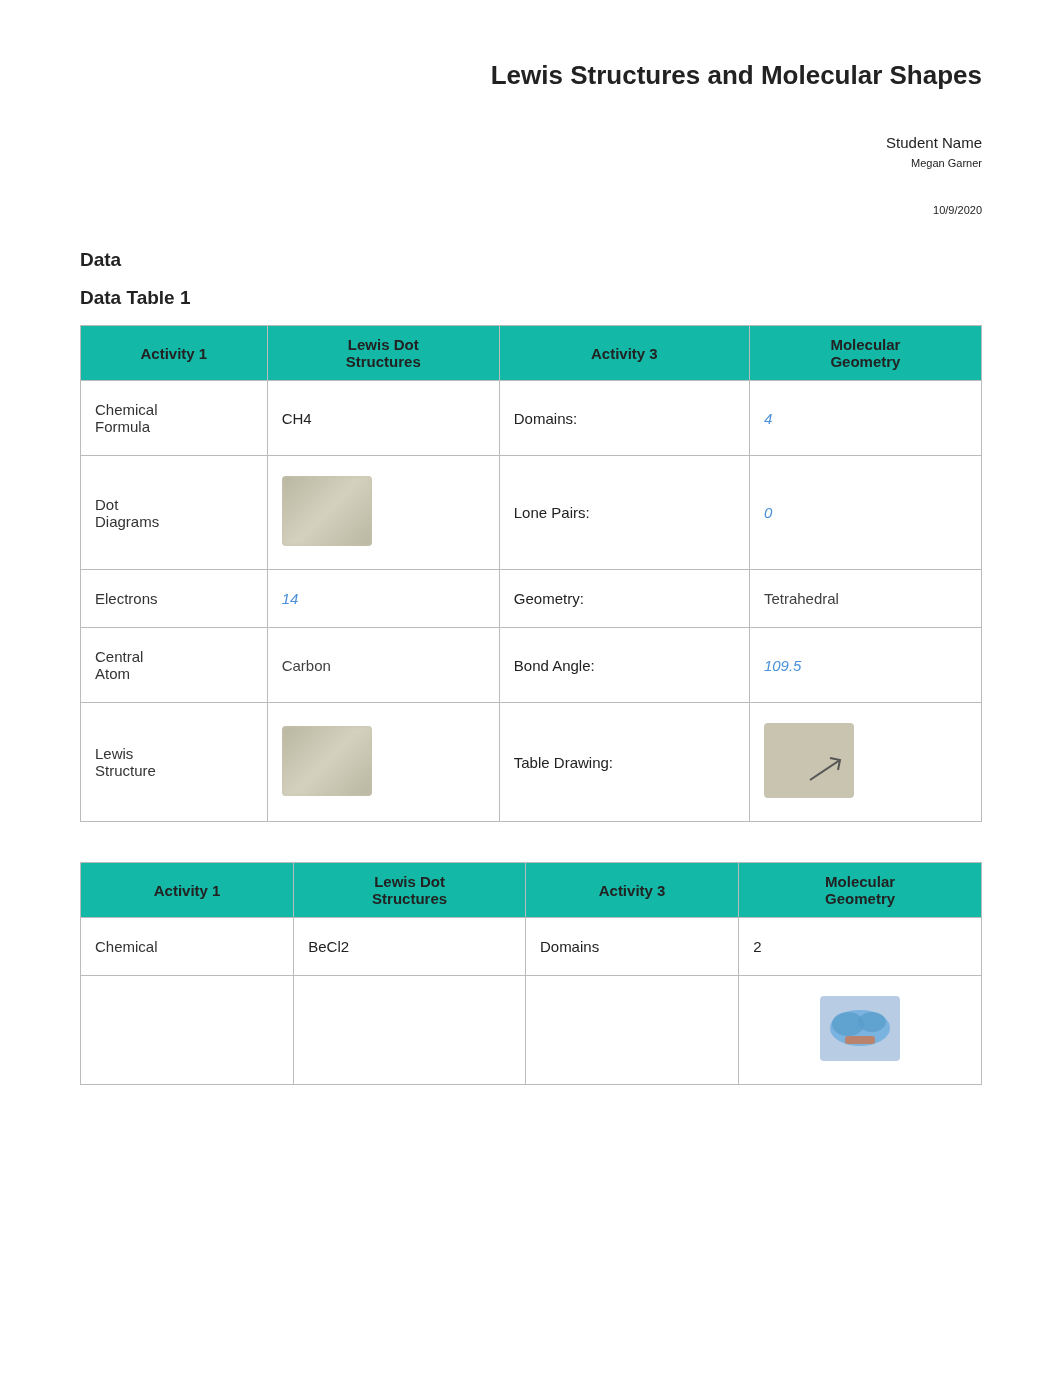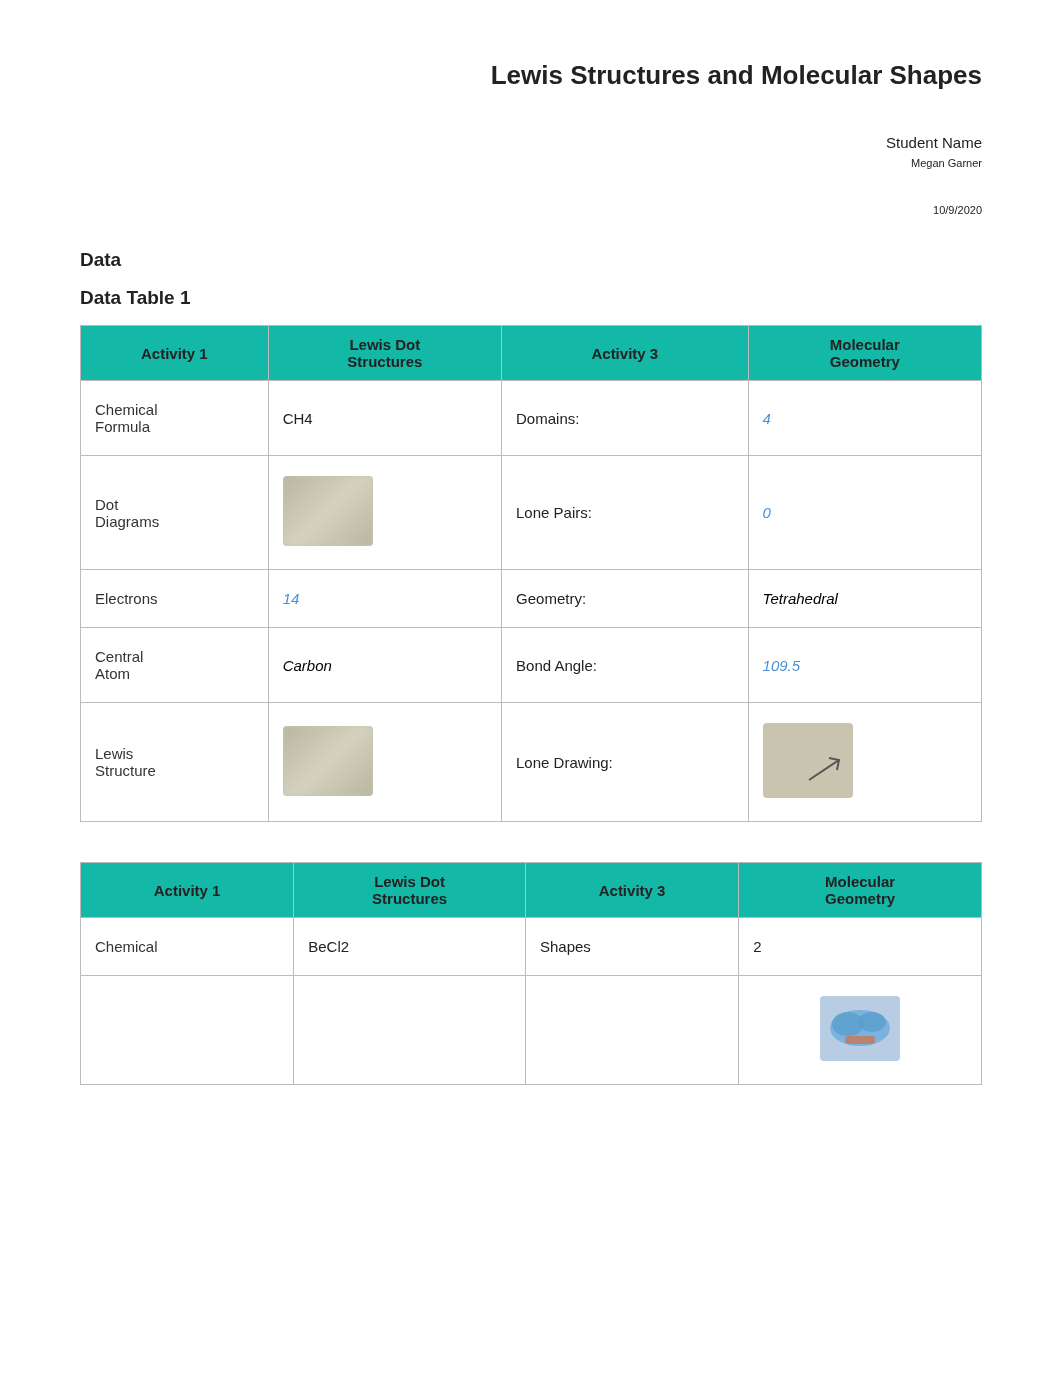--- a/index.html
+++ b/index.html
@@ -60,22 +60,21 @@
       font-size: 15px;
       padding: 20px 14px;
       border: 1.5px solid #bbb;
       vertical-align: middle;
     }
     .italic-blue {
       color: #4a90d9;
       font-style: italic;
     }
     .italic-teal {
-      color: #000000;
-      font-style: italic;
+      color: #404040;
     }
     .img-placeholder {
       width: 90px;
       height: 70px;
       background: #c8c4b0;
       border-radius: 4px;
       display: inline-block;
       position: relative;
       overflow: hidden;
     }
@@ -181,21 +180,21 @@
       <td class="italic-teal">Carbon</td>
       <td>Bond Angle:</td>
       <td class="italic-blue">109.5</td>
     </tr>
 
     <tr>
       <td class="row-label">Lewis<br>Structure</td>
       <td>
         <div class="img-placeholder"></div>
       </td>
-      <td>Lone Drawing:</td>
+      <td>Table Drawing:</td>
       <td>
         <div class="img-drawing-arrow">
           <svg width="50" height="40" viewBox="0 0 50 40">
             <line x1="10" y1="30" x2="40" y2="10" stroke="#555" stroke-width="2"></line>
             <polyline points="30,8 40,10 38,20" fill="none" stroke="#555" stroke-width="2"></polyline>
           </svg>
         </div>
       </td>
     </tr>
   </tbody>
@@ -208,21 +207,21 @@
       <th>Lewis Dot<br>Structures</th>
       <th>Activity 3</th>
       <th>Molecular<br>Geometry</th>
     </tr>
   </thead>
   <tbody>
 
     <tr>
       <td class="row-label">Chemical</td>
       <td>BeCl2</td>
-      <td>Shapes</td>
+      <td>Domains</td>
       <td>2</td>
     </tr>
 
     <tr>
       <td></td>
       <td></td>
       <td></td>
       <td class="table-2-img-cell">
         <div class="img-cloud">
           <svg viewBox="0 0 80 65" xmlns="http://www.w3.org/2000/svg">

